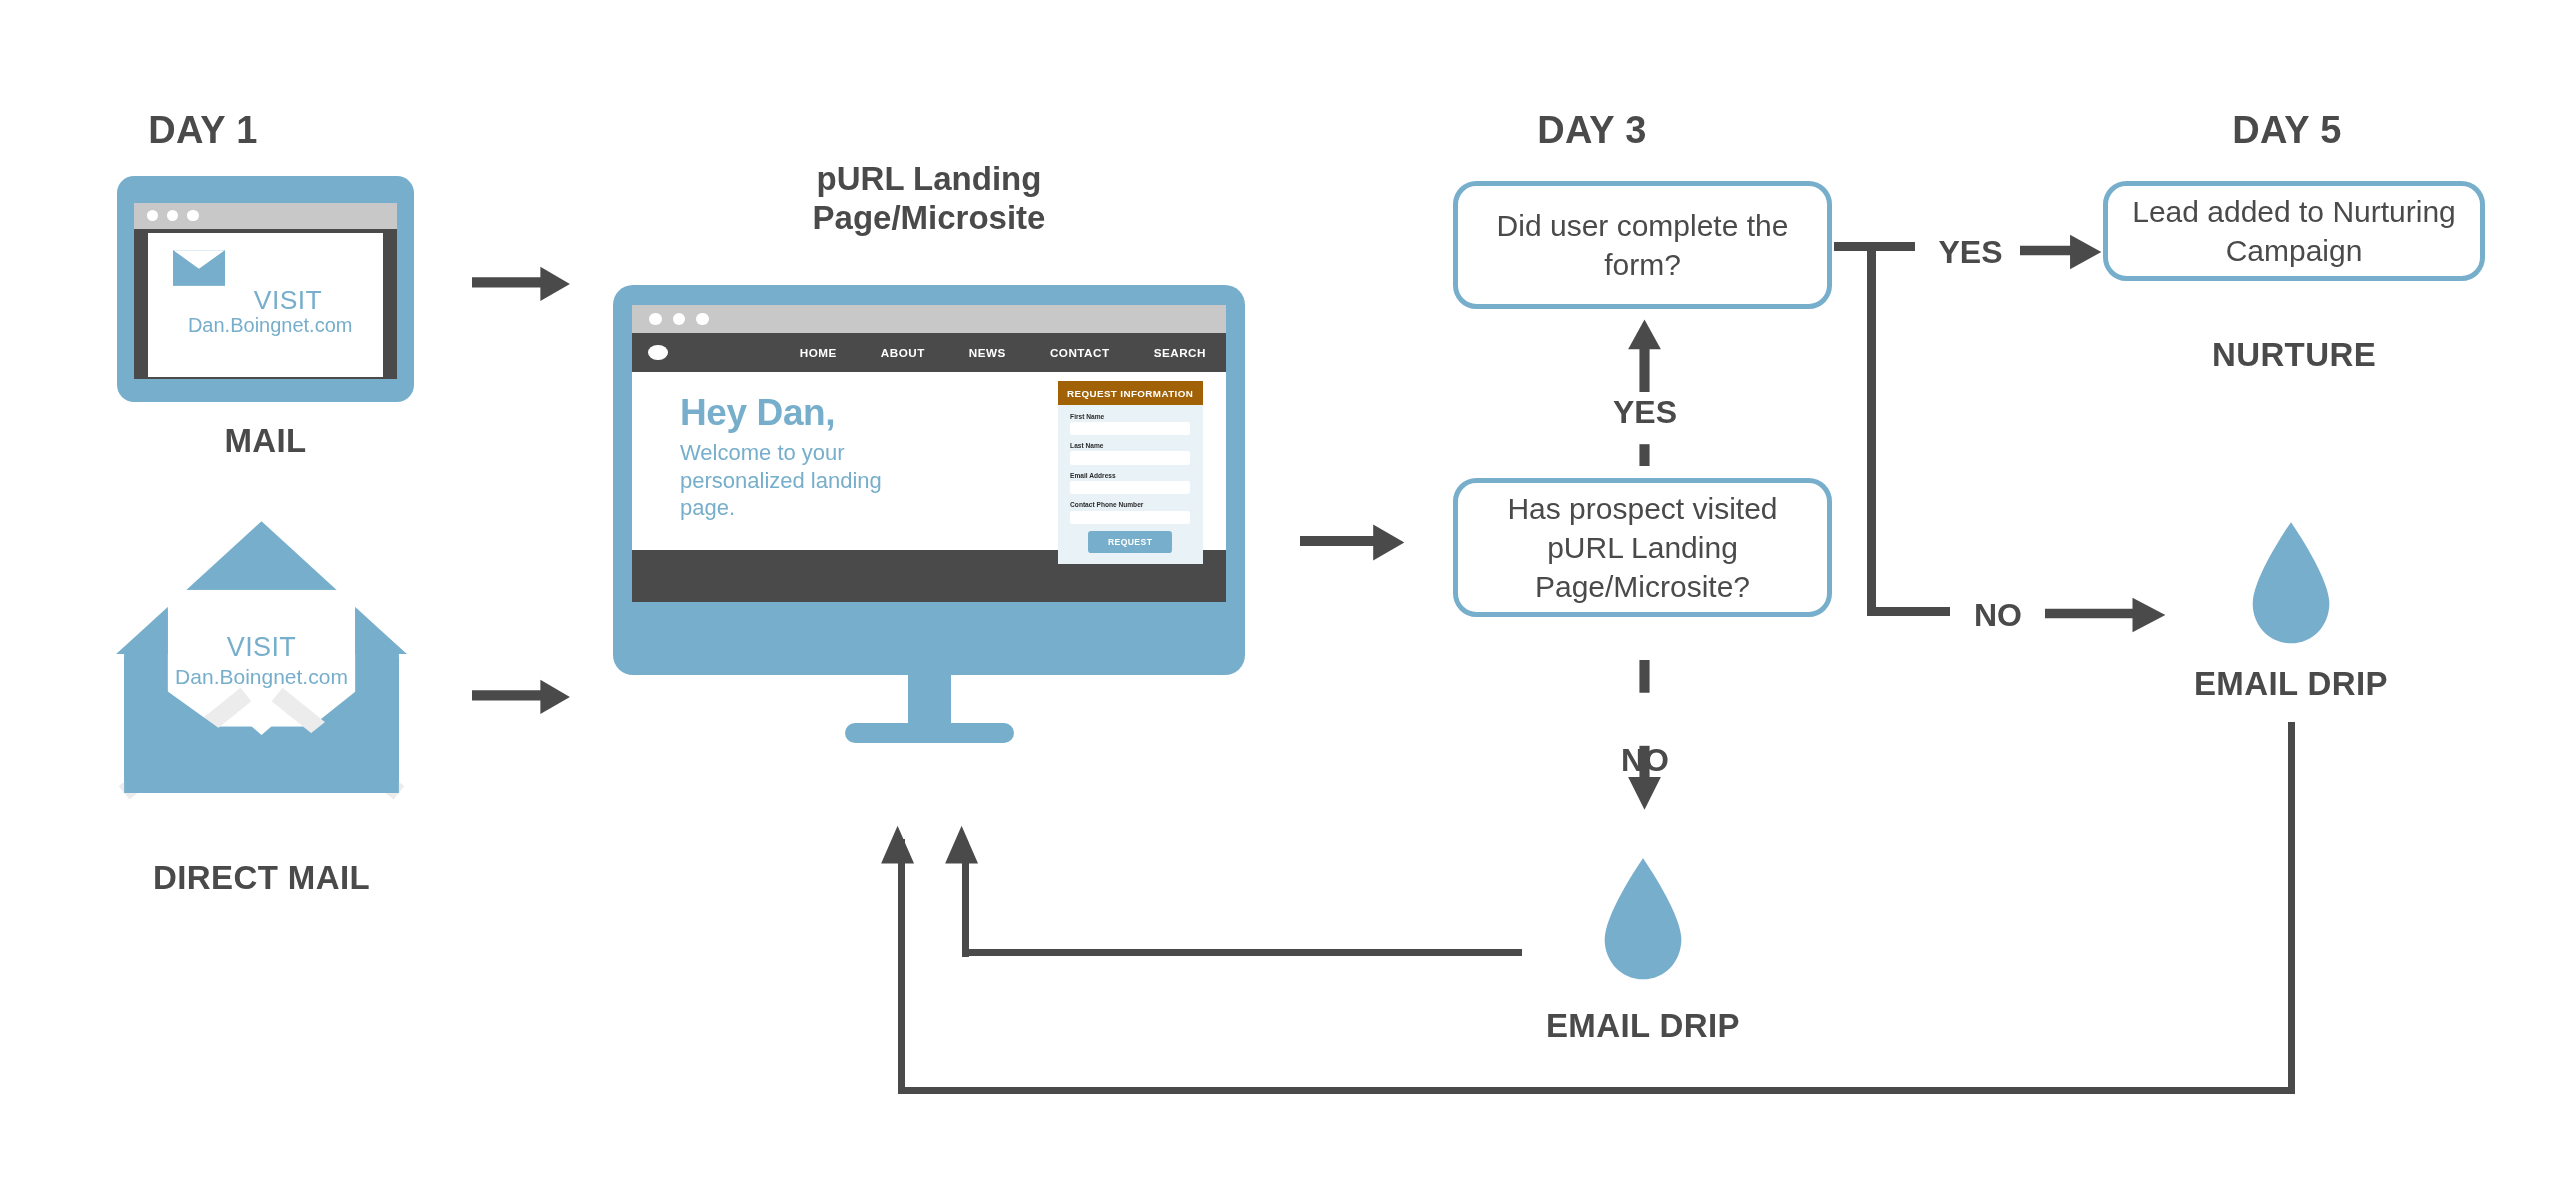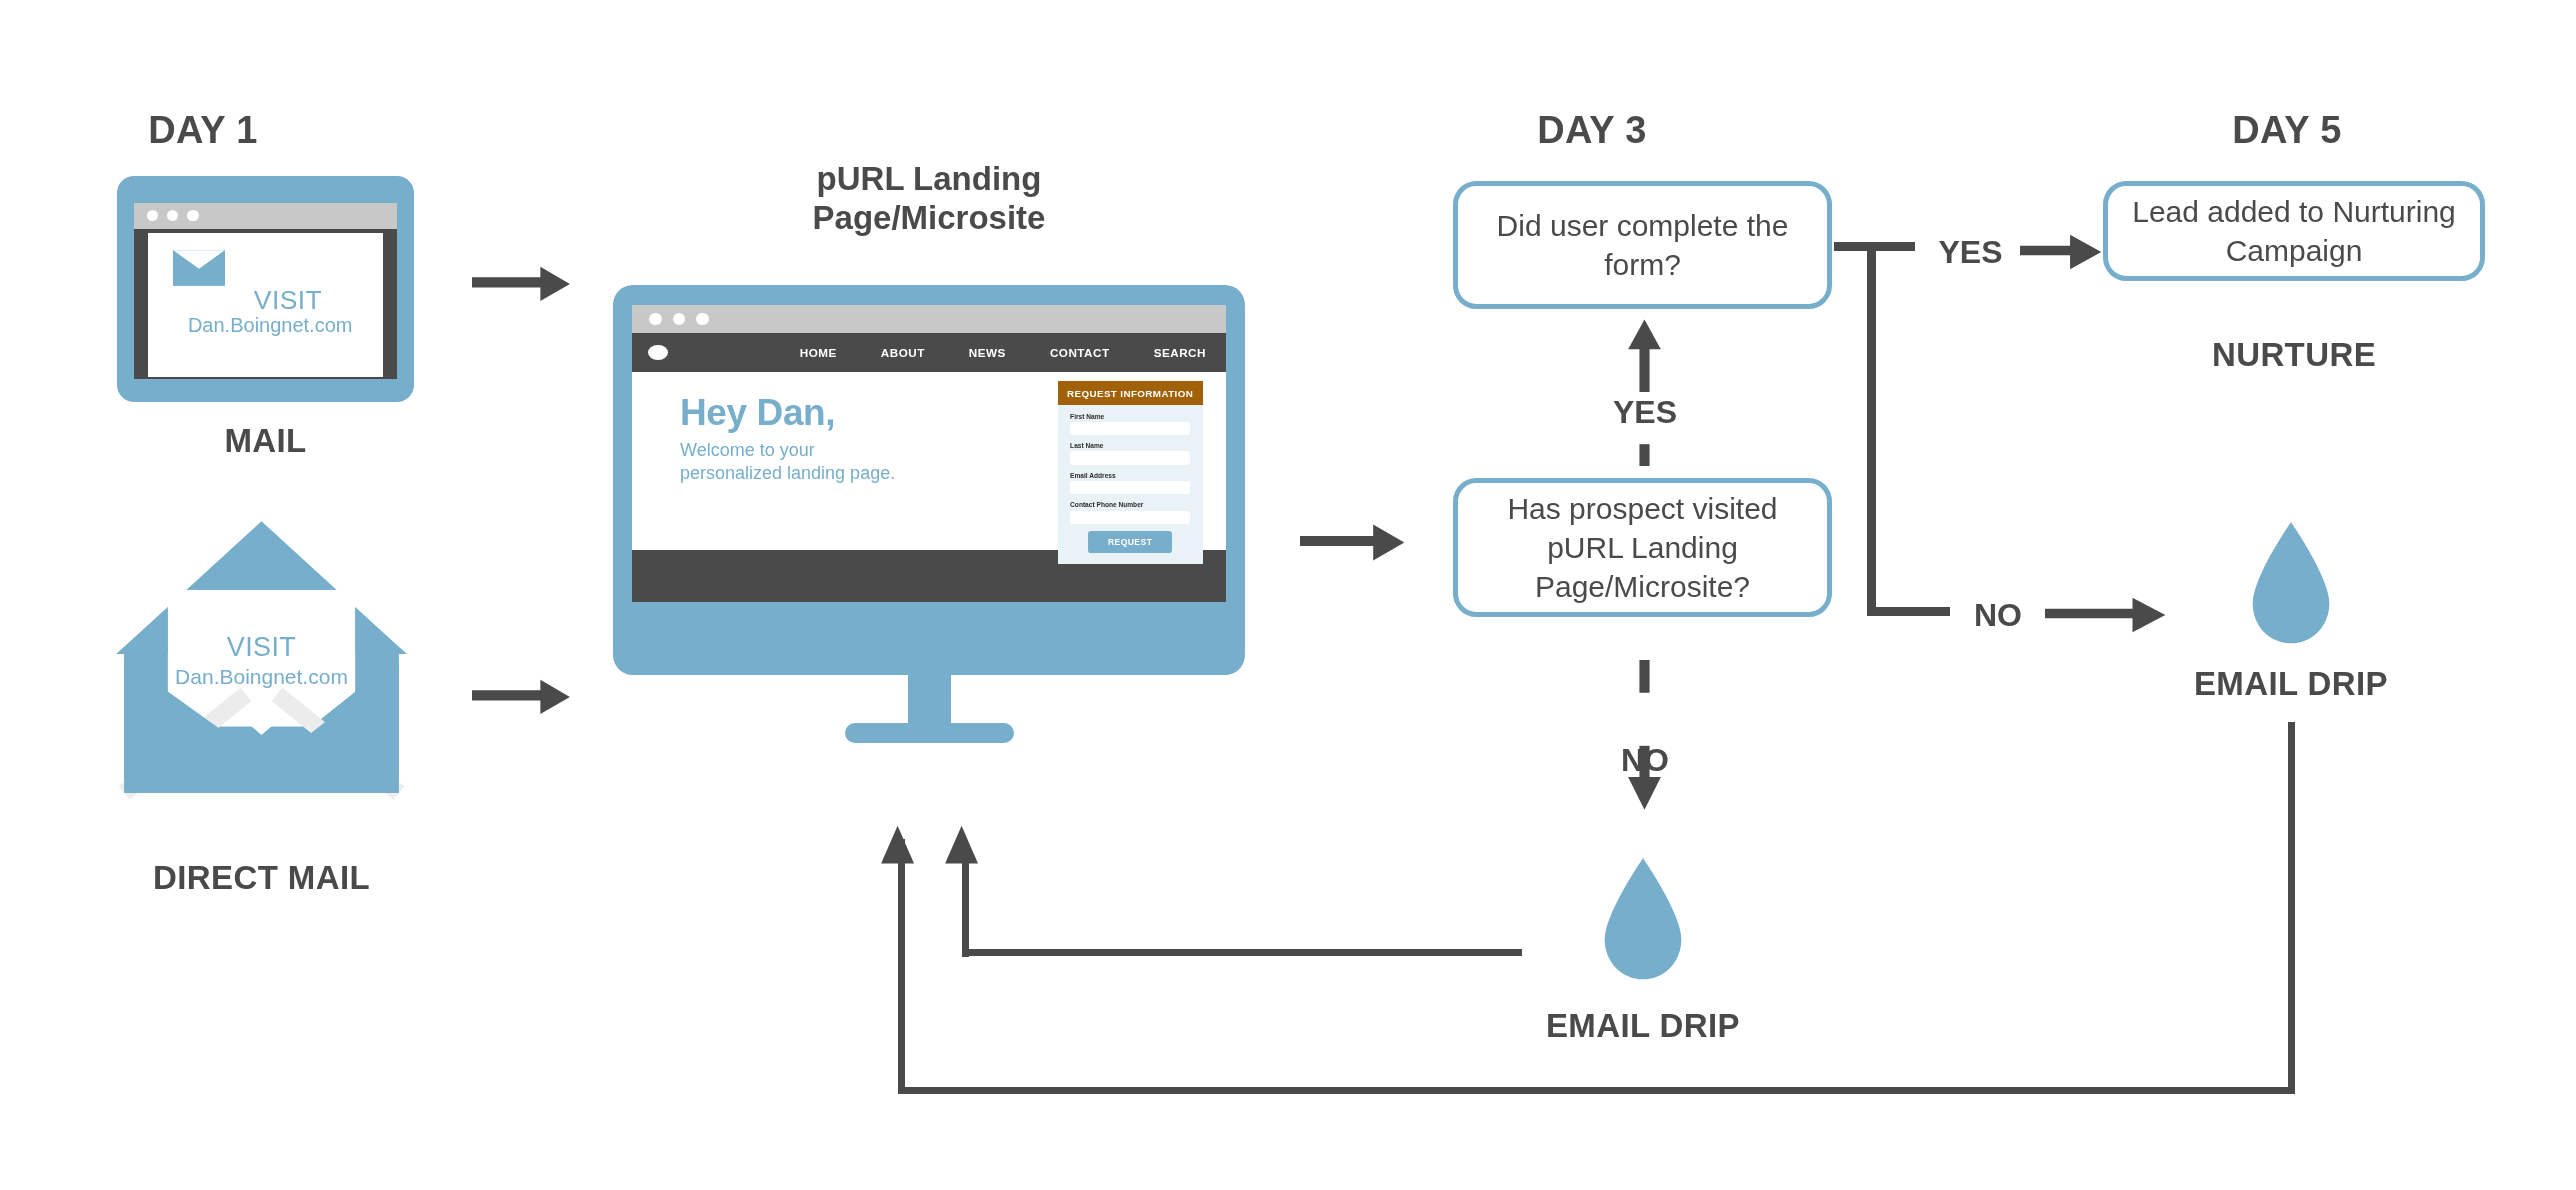--- a/index.html
+++ b/index.html
@@ -124,21 +124,21 @@
     background:#ffffff;height:178px;
     position:relative;
   }
   .hey{
     position:absolute;left:48px;top:20px;
     color:#76aecb;font-size:37px;font-weight:bold;
     letter-spacing:-0.4px;
   }
   .welcome{
     position:absolute;left:48px;top:67px;width:234px;
-    color:#76aecb;font-size:18px;line-height:1.26;
+    color:#76aecb;font-size:22px;line-height:1.26;
   }
   .form-card{
     position:absolute;right:23.4px;top:9.4px;
     width:145px;
     background:#e9f2f6;
     padding-bottom:11px;
   }
   .form-hdr{
     background:#a16207;color:#ffffff;
     font-size:9.8px;font-weight:bold;

